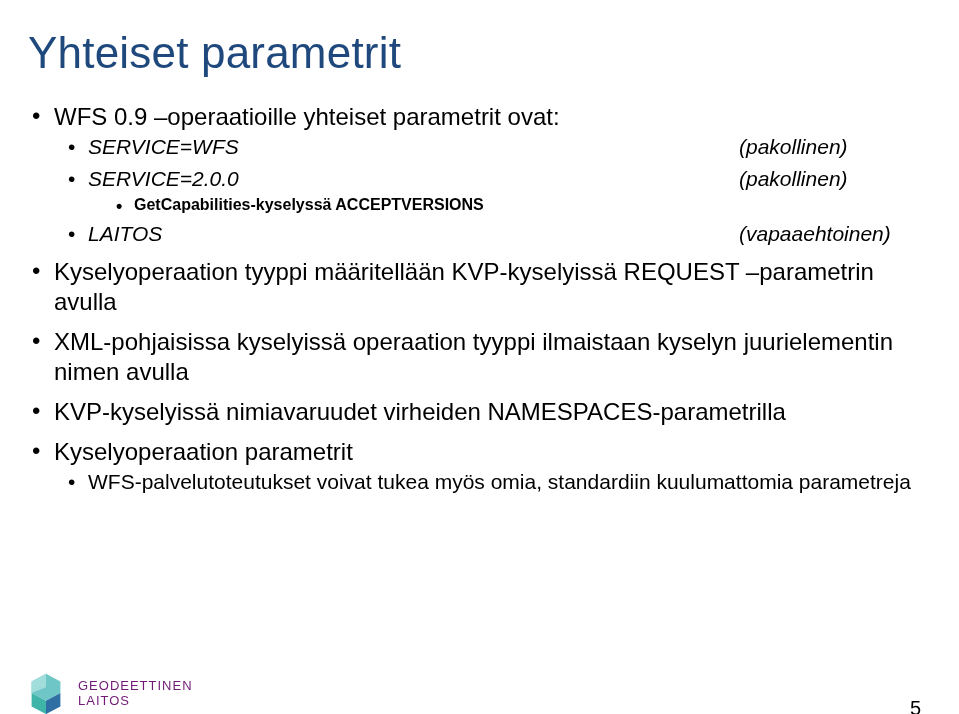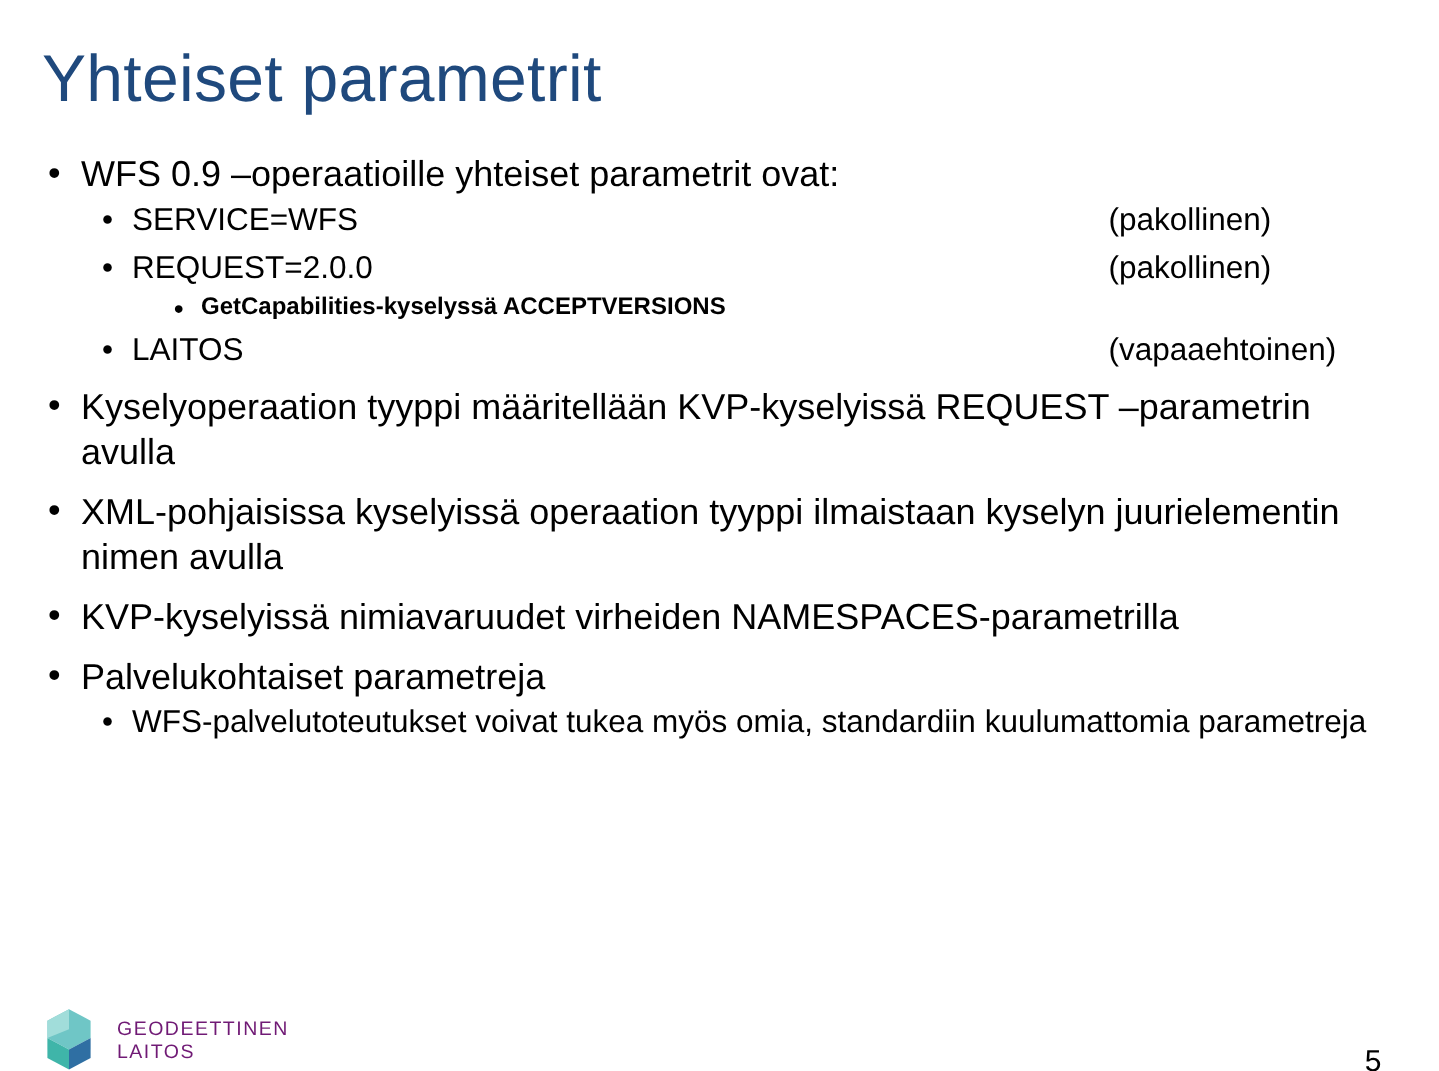--- a/index.html
+++ b/index.html
@@ -88,20 +88,21 @@
     left: 28px;
     top: 0;
     font-size: 18px;
     color: #000;
   }
   .param-line {
     display: flex;
     justify-content: space-between;
     align-items: baseline;
     width: 100%;
+    font-style: italic;
   }
   .label-col { flex: 0 0 auto; }
   .note-col  { flex: 0 0 auto; min-width: 180px; }
   .page-num {
     position: absolute;
     right: 38px;
     bottom: 14px;
     font-size: 20px;
     color: #000;
   }
@@ -134,42 +135,42 @@
       <span>WFS 0.9 –operaatioille yhteiset parametrit ovat:</span>
       <ul class="lvl2">
         <li>
           <span class="param-line">
             <span class="label-col">SERVICE=WFS</span>
             <span class="note-col">(pakollinen)</span>
           </span>
         </li>
         <li>
           <span class="param-line">
-            <span class="label-col">REQUEST=2.0.0</span>
+            <span class="label-col">SERVICE=2.0.0</span>
             <span class="note-col">(pakollinen)</span>
           </span>
           <ul class="lvl3">
             <li>GetCapabilities-kyselyssä ACCEPTVERSIONS</li>
           </ul>
         </li>
         <li>
           <span class="param-line">
             <span class="label-col">LAITOS</span>
             <span class="note-col">(vapaaehtoinen)</span>
           </span>
         </li>
       </ul>
     </li>
 
     <li>Kyselyoperaation tyyppi määritellään KVP-kyselyissä REQUEST –parametrin avulla</li>
     <li>XML-pohjaisissa kyselyissä operaation tyyppi ilmaistaan kyselyn juurielementin nimen avulla</li>
     <li>KVP-kyselyissä nimiavaruudet virheiden NAMESPACES-parametrilla</li>
 
     <li>
-      <span>Palvelukohtaiset parametreja</span>
+      <span>Kyselyoperaation parametrit</span>
       <ul class="lvl2">
         <li>WFS-palvelutoteutukset voivat tukea myös omia, standardiin kuulumattomia parametreja</li>
       </ul>
     </li>
 
   </ul>
 
   <div class="logo">
     <span>
       <svg viewBox="0 0 50 50">

